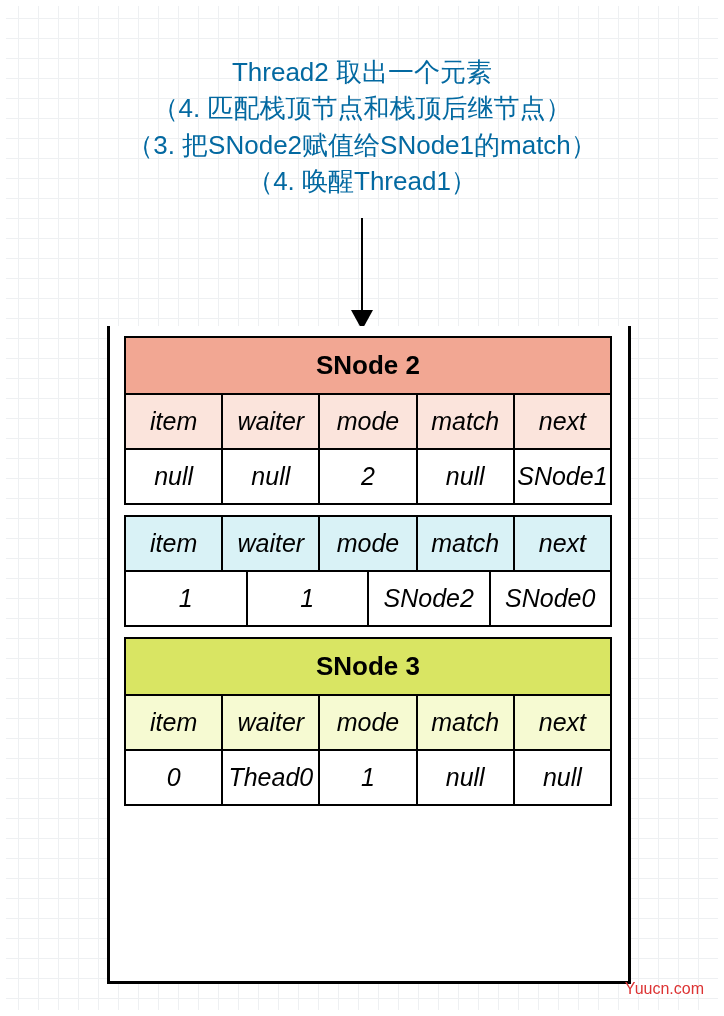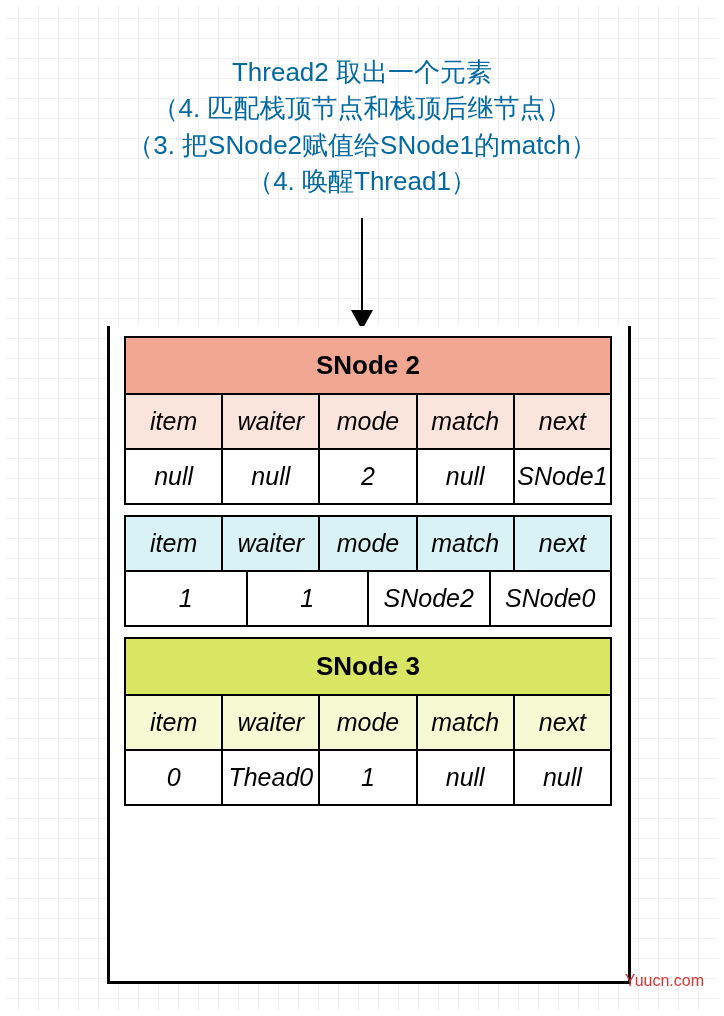--- a/index.html
+++ b/index.html
@@ -80,21 +80,21 @@
   .row>div:last-child{border-right:none}
   .labels{border-bottom:2px solid #000}
   .n2 .node-title{background:#f2a793}
   .n2 .labels{background:#fbe4dc}
   .n1 .node-title{background:#86d7e5}
   .n1 .labels{background:#d9f2f6}
   .n0 .node-title{background:#d9e563}
   .n0 .labels{background:#f6fad2}
   .watermark{
     position:absolute;
-    right:14px;bottom:20px;
+    right:14px;bottom:12px;
     color:#d33;
     font-size:16px;
     font-family:Arial,sans-serif;
   }
 </style>
 </head>
 <body>
 
 <div class="caption">
   <div>Thread2 取出一个元素</div>

